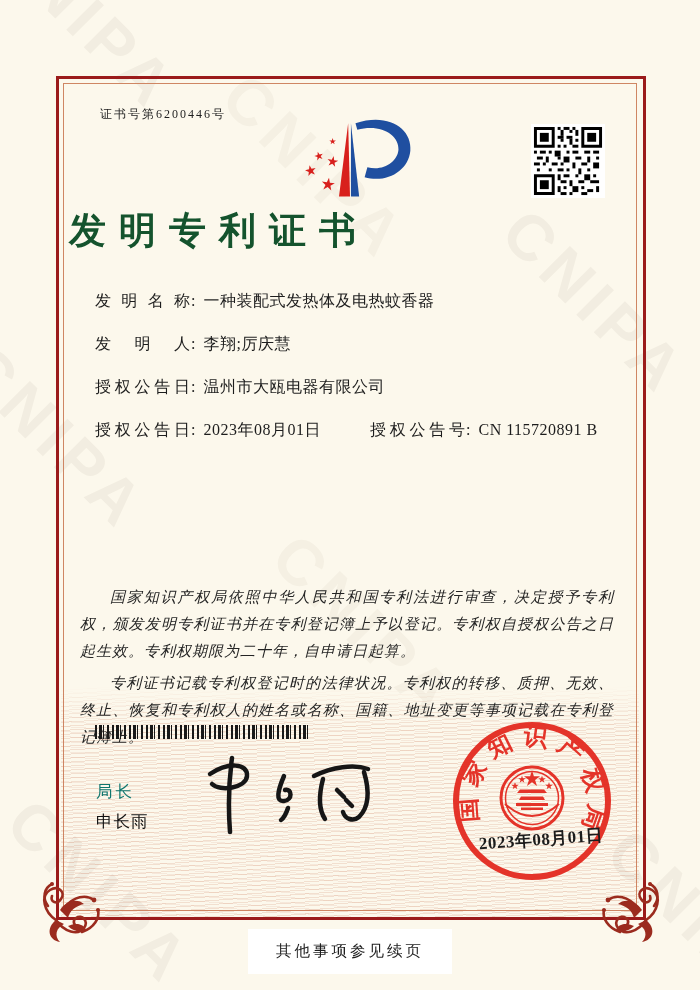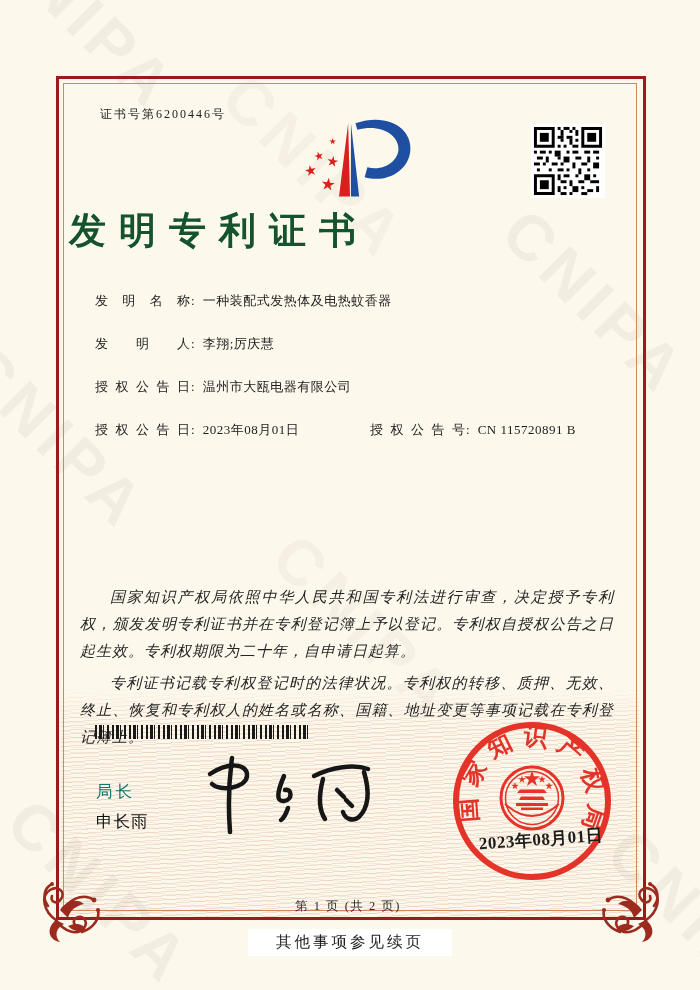--- a/index.html
+++ b/index.html
@@ -39,21 +39,21 @@
   
   .cert-no{position:absolute; left:100px; top:106px; font-size:12px; letter-spacing:2px;}
   .logo{position:absolute; left:286px; top:109px;}
   .qr{position:absolute; left:531px; top:124px;}
   .title{
     position:absolute; left:56px; top:206px; width:584px; text-align:left;
     font-size:37px; font-weight:bold; letter-spacing:13px; text-indent:13px; color:#14532d;
   }
   
   .fields{position:absolute; left:95px; top:291px; width:512px;}
-  .frow{position:relative; margin-bottom:24px; line-height:19px; font-size:13px; white-space:nowrap;}
+  .frow{position:relative; margin-bottom:24px; line-height:19px; font-size:16px; white-space:nowrap;}
   .flabel{display:inline-block; width:95px; text-align:justify; text-align-last:justify;
     vertical-align:top; letter-spacing:0;}
   .fcolon{display:inline-block; margin:0 8px 0 1px;}
   .fvalue{letter-spacing:0.5px;}
   .fcell2{position:absolute; left:275px; top:0;}
   
   .paras{position:absolute; left:80px; top:584px; width:542px; font-size:15px;
     line-height:27px; letter-spacing:1px; color:#242424; text-align:justify;}
   .paras p{margin:0 8px 5px 0; text-indent:2em;font-style:italic;}
   
@@ -80,21 +80,21 @@
     font-size:17px; font-weight:600; color:#1c1c1c; letter-spacing:0.5px;
     transform:rotate(-4deg);
   }
   
   .page-info{position:absolute; left:56px; top:898px; width:584px; text-align:center;
     font-size:12.5px; letter-spacing:1.5px; color:#2a2a2a;}
   .continuation{
     position:absolute; left:0; top:929px; width:700px; text-align:center;
   }
   .continuation span{
-    display:inline-block; background:#ffffff; padding:3px 28px;
+    display:inline-block; background:#ffffff; padding:12px 28px;
     font-size:15.5px; letter-spacing:3px; color:#1d1d1d;
   }
   .flourish{position:absolute;}
   .flourish-left{left:24px; top:848px;}
   .flourish-right{left:574px; top:848px; transform:scaleX(-1);}
 </style>
 </head>
 <body>
 
 <div class="page">
@@ -308,18 +308,17 @@
       <use href="#sealStar" transform="translate(99,67.5) scale(0.4)"></use>
       <use href="#sealStar" transform="translate(106,74) scale(0.4)"></use>
       <path d="M74,81 L104,81 L101,77.5 L77,77.5 Z"></path>
       <path d="M76,88 L102,88 L100,84.5 L78,84.5 Z"></path>
       <rect x="73" y="91" width="32" height="3"></rect>
       <rect x="78" y="95.5" width="22" height="2.5"></rect>
     </g>
   </svg>
   <div class="seal-date">2023年08月01日</div>
 
-  <div class="page-info">第 1 页 (共 2 页)</div>
   <div class="continuation">
     <span>其他事项参见续页</span>
   </div>
 
 </div>
 
 </body></html>

